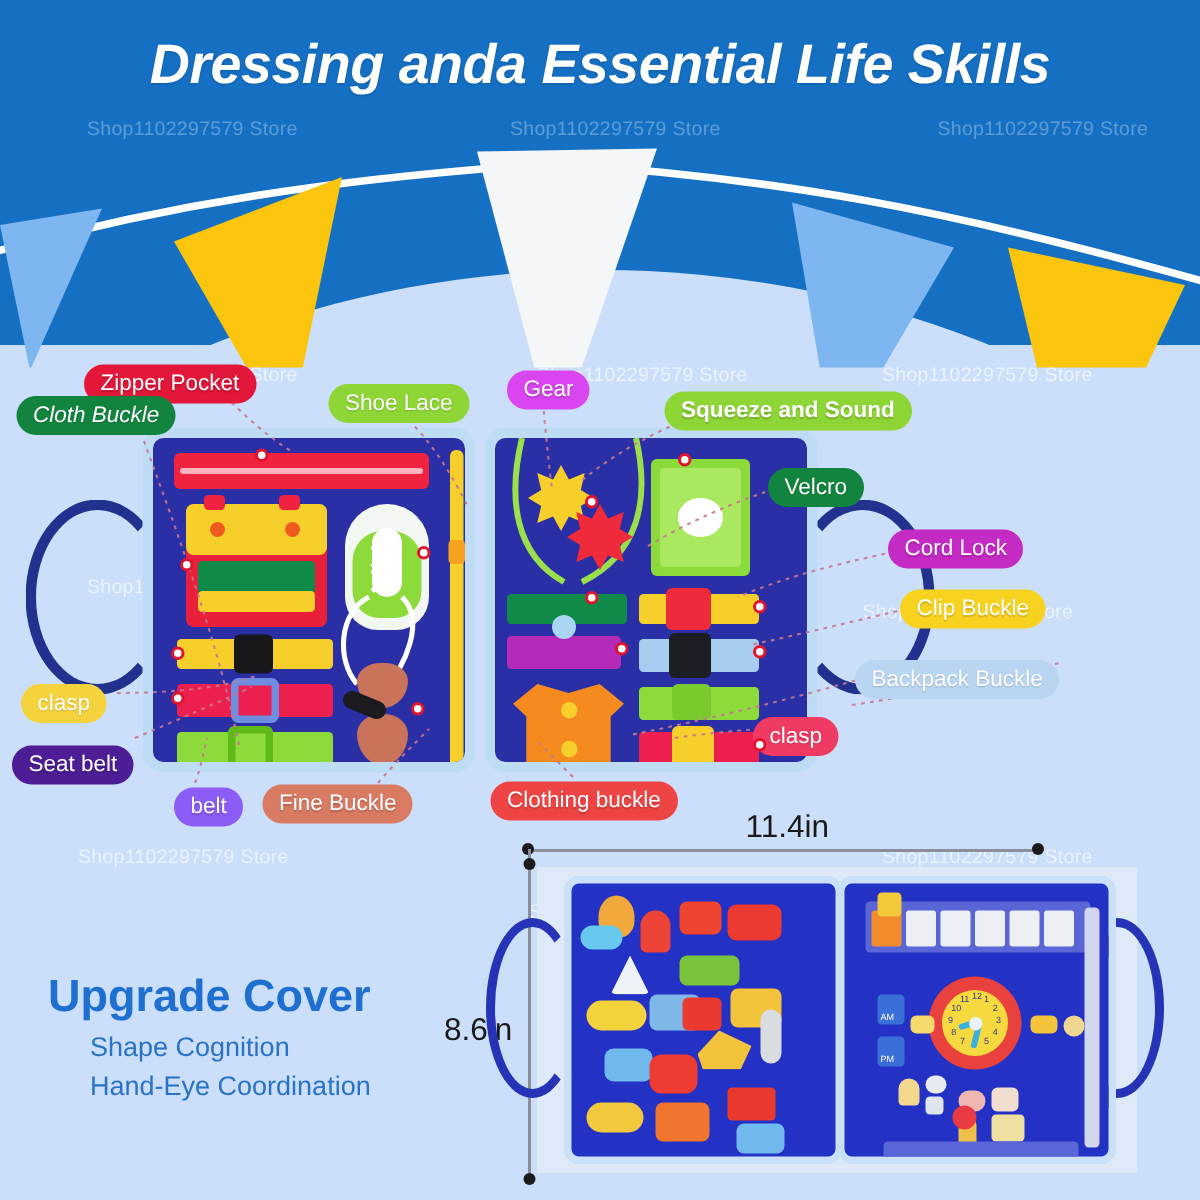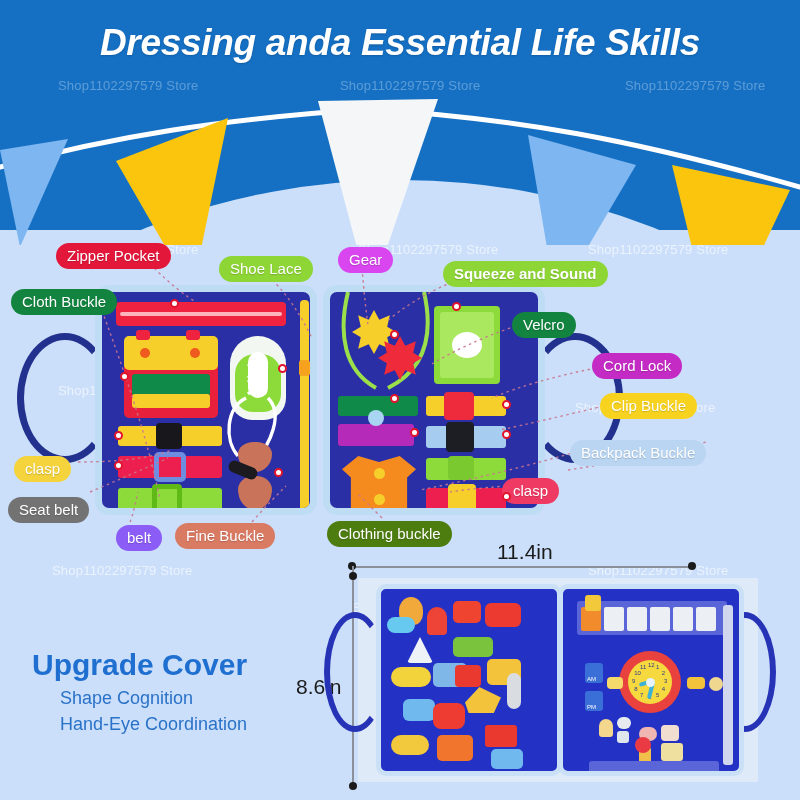--- a/index.html
+++ b/index.html
@@ -282,33 +282,33 @@
       <path d="M130 522 C 134 512, 136 500, 138 492"></path>
       <path d="M252 522 C 264 508, 276 496, 286 486"></path>
       <path d="M382 518 C 372 508, 364 500, 358 494"></path>
       <path d="M506 486 C 480 488, 462 490, 450 492"></path>
       <path d="M568 470 C 620 462, 670 452, 706 442"></path>
     </g>
   </svg>
 
   <div id="label-layer">
       <div class="pill" style="left: 56px; top: 243px; background: rgb(226, 23, 58);">Zipper Pocket</div>
-      <div class="pill" style="left: 11px; top: 289px; background: rgb(18, 132, 63);">Cloth Buckle</div>
+      <div class="pill" style="left: 11px; top: 264px; background: rgb(18, 132, 63); font-style: italic;">Cloth Buckle</div>
       <div class="pill" style="left: 219px; top: 256px; background: rgb(142, 213, 54);">Shoe Lace</div>
       <div class="pill" style="left: 338px; top: 247px; background: #d946ef;">Gear</div>
       <div class="pill" style="left: 443px; top: 261px; background: rgb(142, 213, 54); font-weight: bold;">Squeeze and Sound</div>
       <div class="pill" style="left: 512px; top: 312px; background: rgb(18, 132, 63);">Velcro</div>
       <div class="pill" style="left: 592px; top: 353px; background: rgb(196, 42, 196);">Cord Lock</div>
       <div class="pill" style="left: 600px; top: 393px; background: rgb(247, 211, 32);">Clip Buckle</div>
       <div class="pill" style="left: 570px; top: 440px; background: rgb(185, 213, 242);">Backpack Buckle</div>
       <div class="pill" style="left: 14px; top: 456px; background: rgb(245, 211, 61);">clasp</div>
-      <div class="pill" style="left: 8px; top: 497px; background: #737373;">Seat belt</div>
+      <div class="pill" style="left: 8px; top: 497px; background: #4c1d95;">Seat belt</div>
       <div class="pill" style="left: 116px; top: 525px; background: #8b5cf6;">belt</div>
       <div class="pill" style="left: 175px; top: 523px; background: rgb(217, 122, 99);">Fine Buckle</div>
-      <div class="pill" style="left: 327px; top: 521px; background: #4d7c0f;">Clothing buckle</div>
+      <div class="pill" style="left: 327px; top: 521px; background: #ef4444;">Clothing buckle</div>
       <div class="pill" style="left: 502px; top: 478px; background: rgb(239, 59, 99);">clasp</div>
     </div>
 
   <div class="upgrade-title">Upgrade Cover</div>
   <div class="upgrade-line" style="top:714px;">Hand-Eye Coordination</div>
   <div class="upgrade-line" style="top:688px;">Shape Cognition</div>
 
   <div class="dim-label" style="left:497px; top:540px;">11.4in</div>
   <div class="dim-line" style="left:352px; top:566px; width:340px; height:2px;"></div>
   <div class="dim-dot" style="left:348px; top:562px;"></div>

